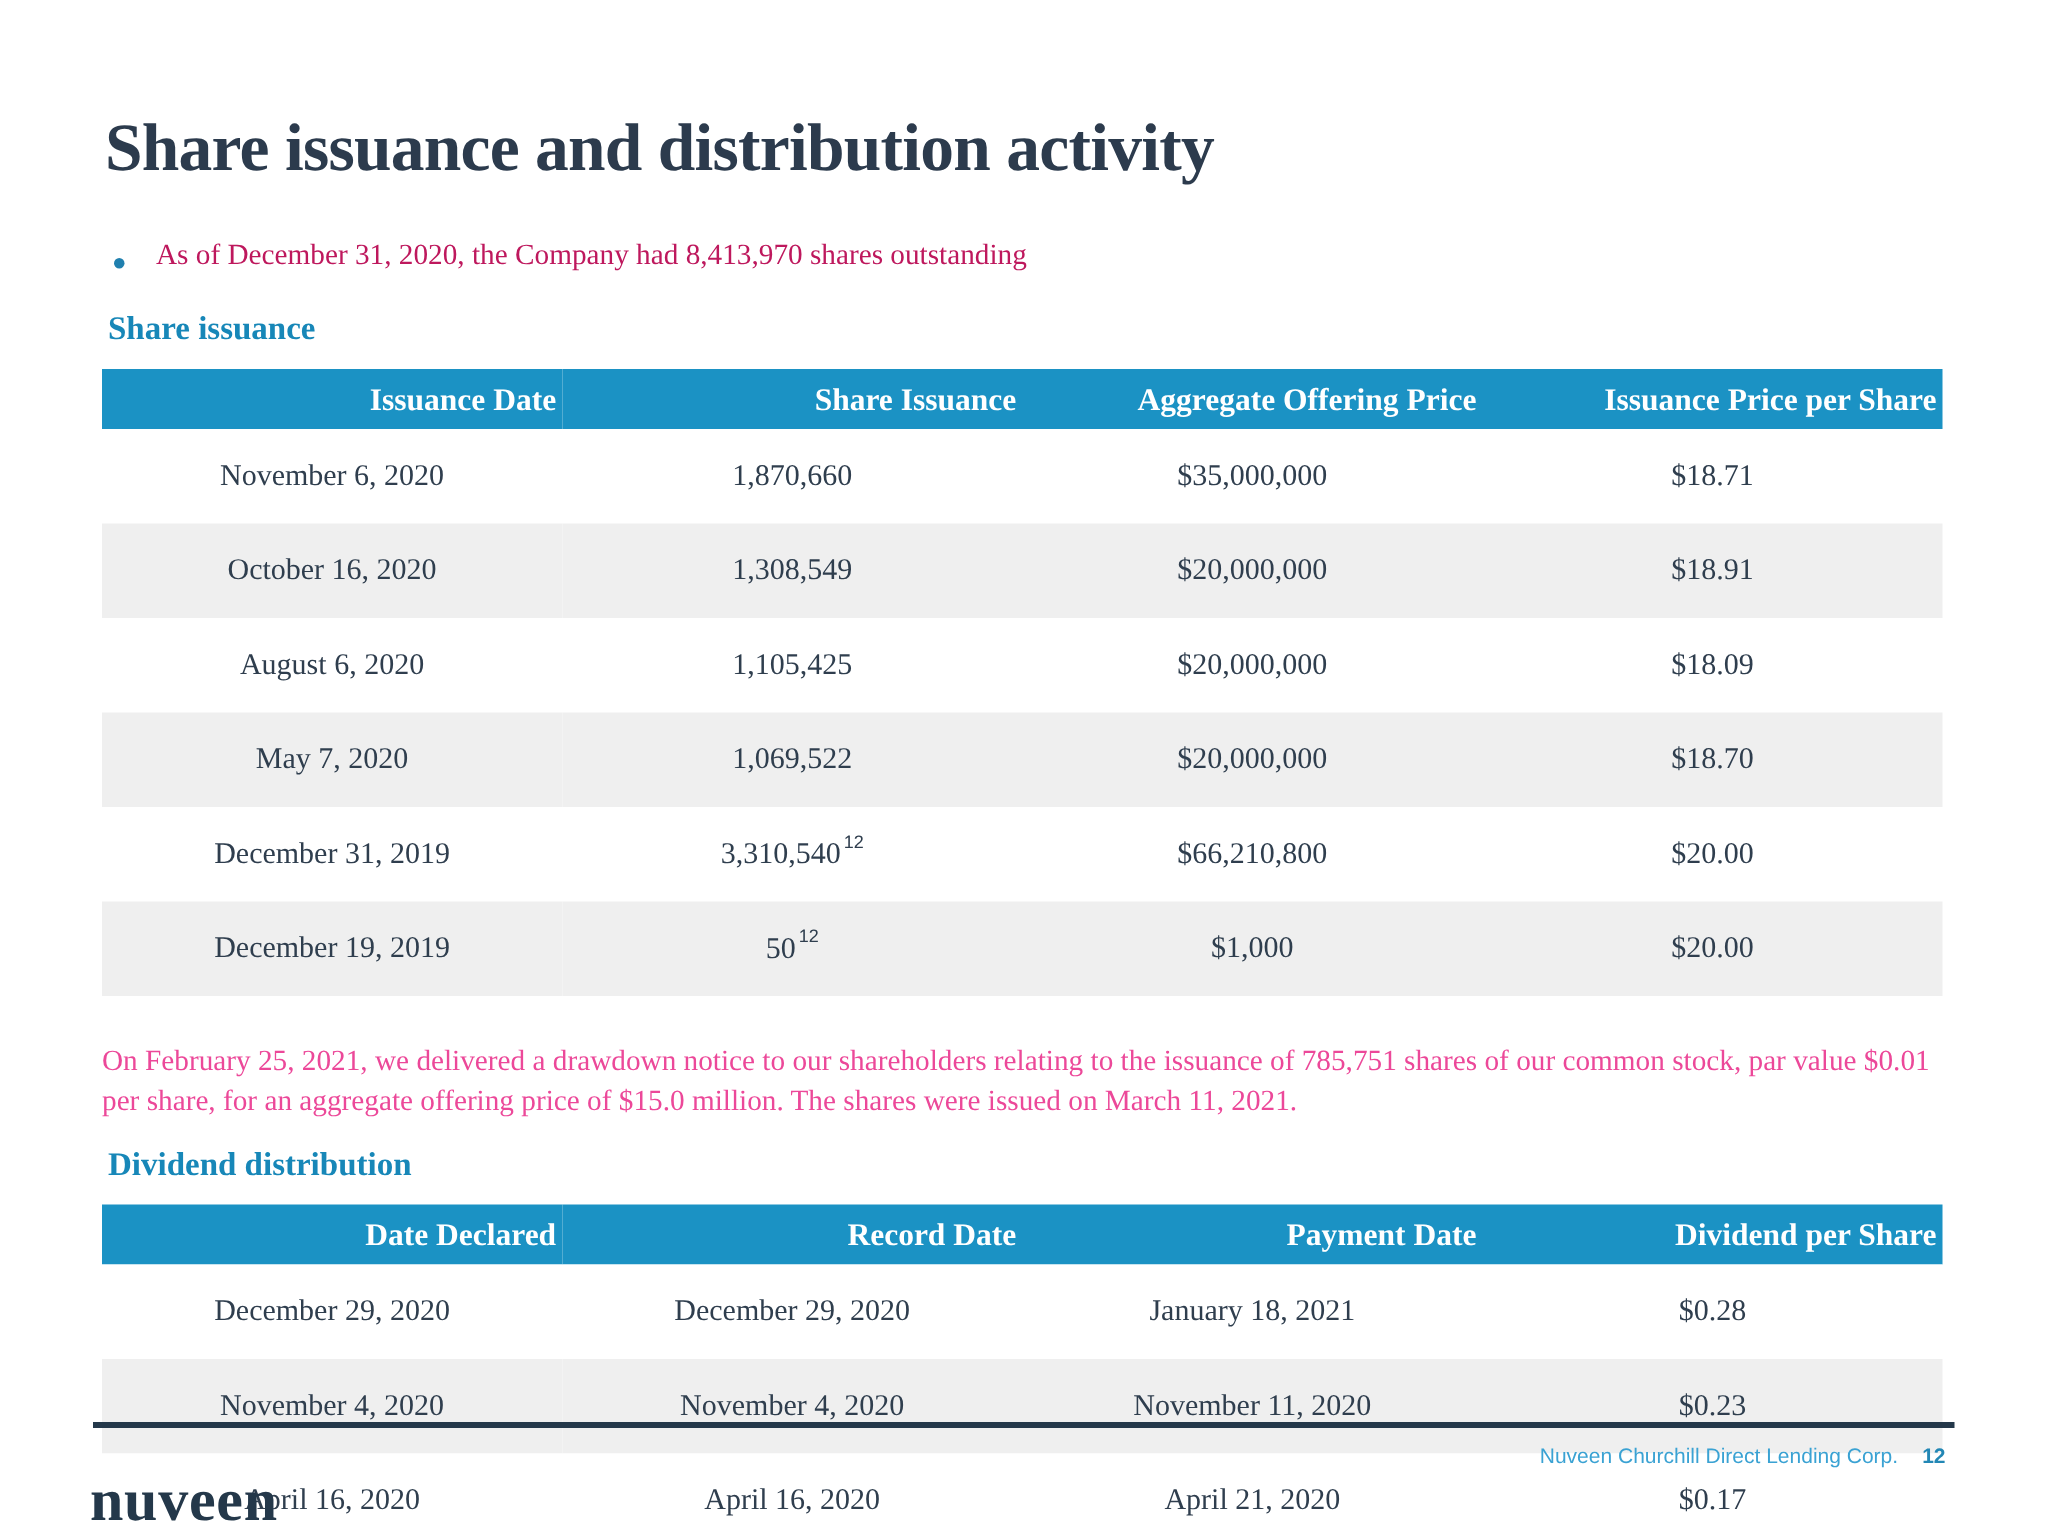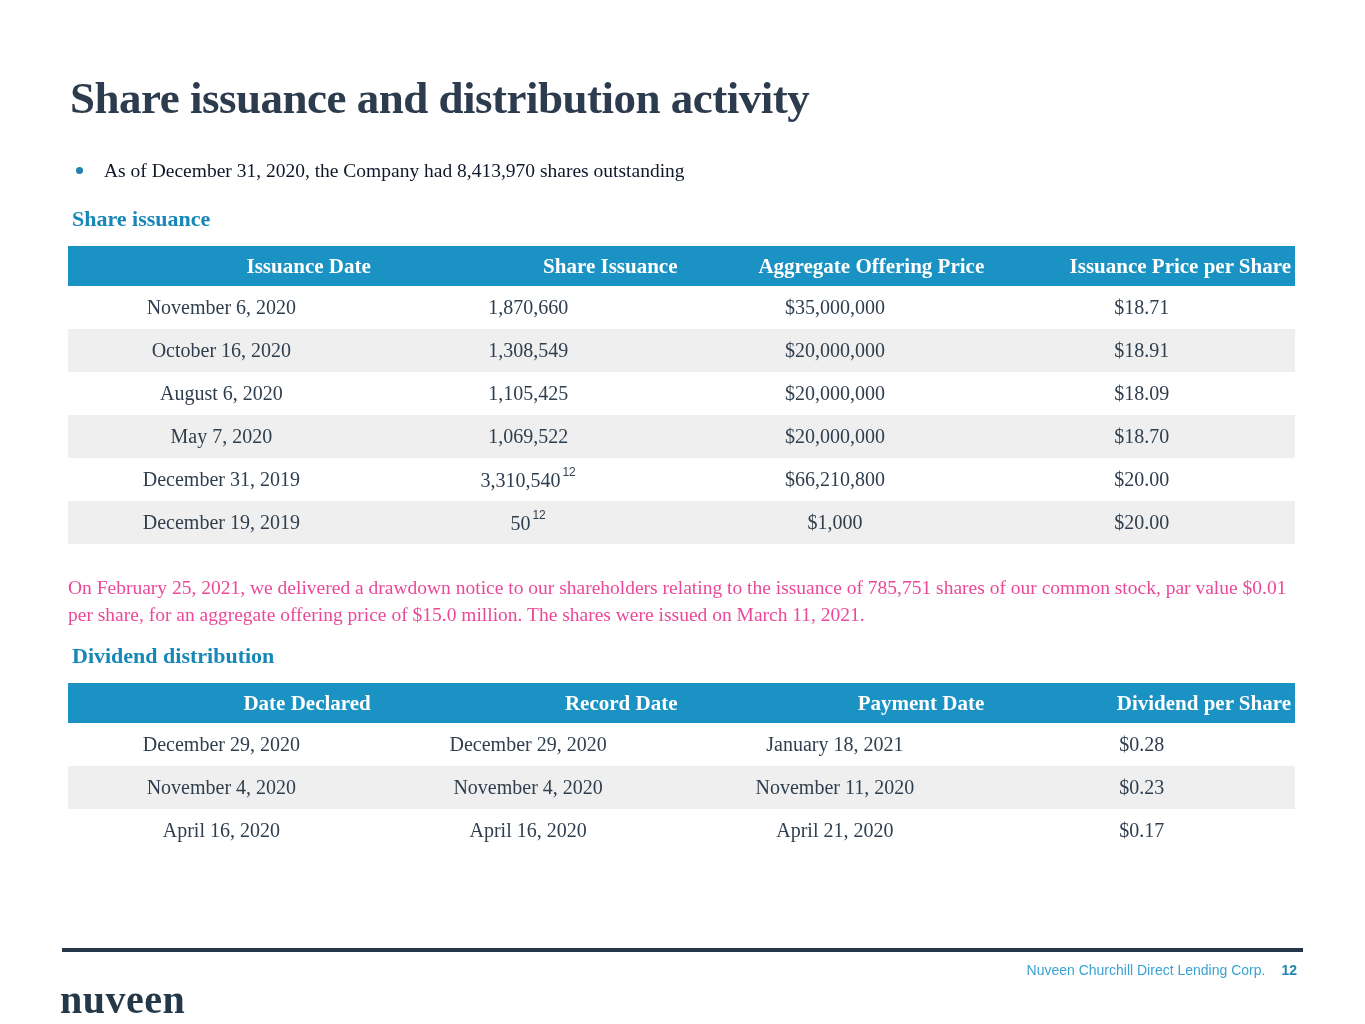--- a/index.html
+++ b/index.html
@@ -17,23 +17,23 @@
     margin:74px 0 0 2px;
     font-size:45px;
     line-height:48px;
     font-weight:bold;
     letter-spacing:-0.5px;
     color:#2C3B4D;
   }
 
   .bullet-row {
     display:flex;
-    align-items:flex-start;
+    align-items:center;
     margin:37px 0 0 8px;
-    color:#0f172a;
+    color:#be185d;
     font-size:19.5px;
     line-height:24px;
   }
   .bullet-dot {
     width:7px; height:7px;
     border-radius:50%;
     background:#2080AF;
     margin:8px 21px 0 0;
     flex:0 0 auto;
   }
@@ -59,21 +59,21 @@
     font-size:21px;
     height:40px;
     text-align:right;
     padding:0 4px;
   }
   table.data-table td {
     height:41px;
     font-size:20px;
     color:#2F3E4E;
     text-align:center;
-    padding:1px 4px;
+    padding:11px 4px;
   }
   table.data-table tbody tr:nth-child(even) { background:#EFEFEF; }
   table.data-table tbody tr:nth-child(odd)  { background:#ffffff; }
   table.data-table sup {
     font-family:"Liberation Sans", sans-serif;
     font-size:12px;
     margin-left:2px;
     position:relative;
     top:-3px;
   }

